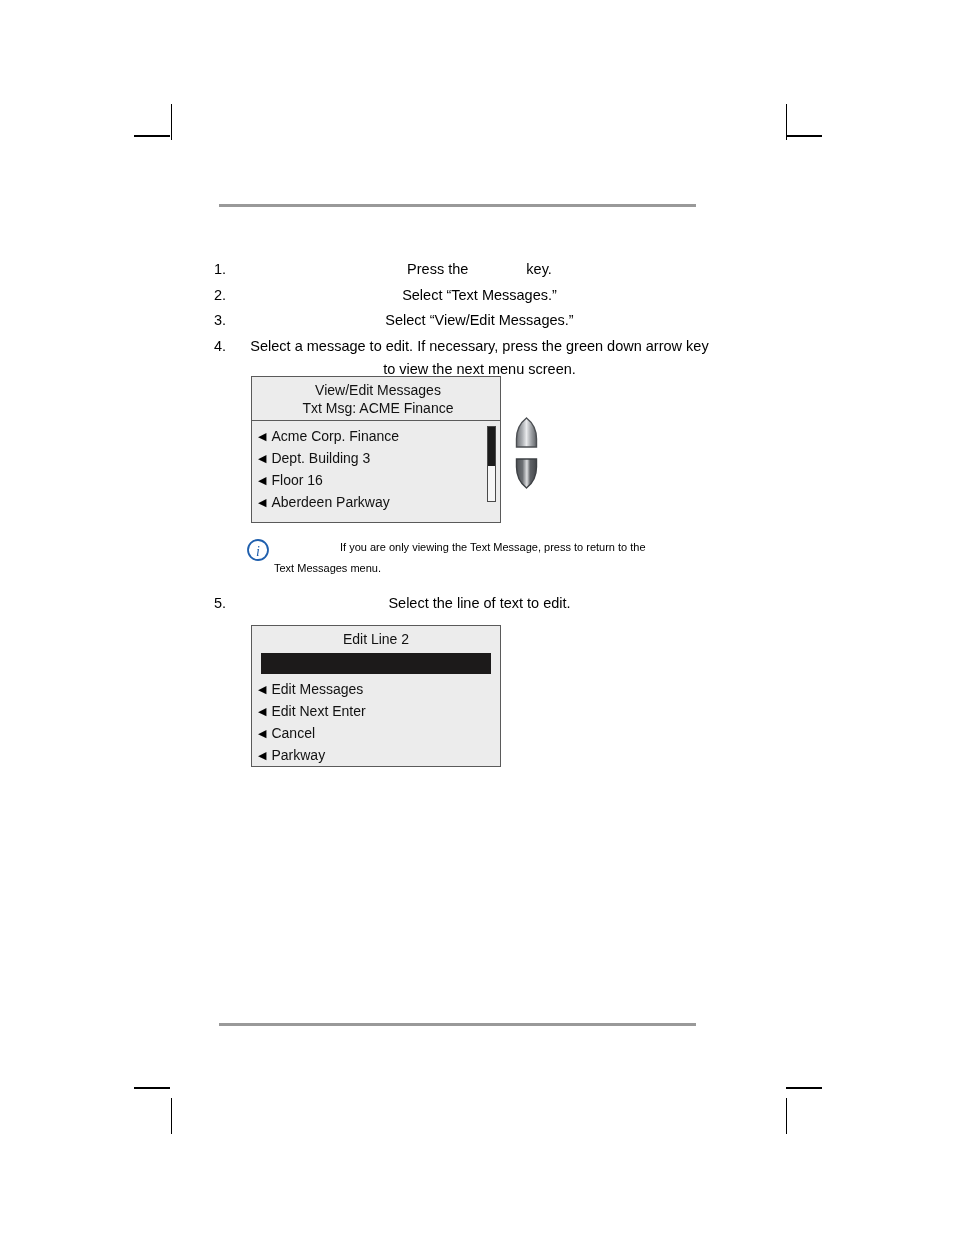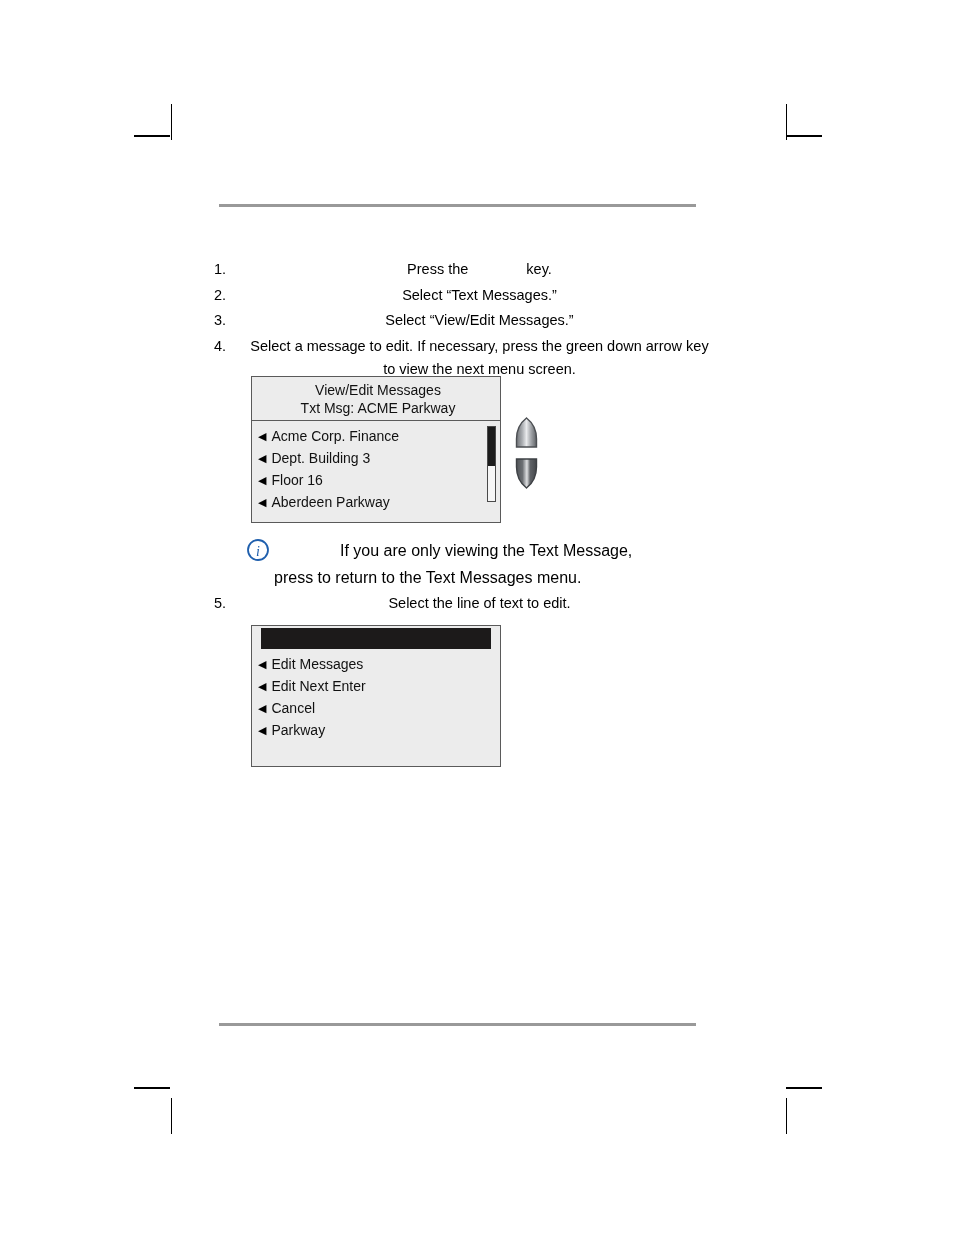--- a/index.html
+++ b/index.html
@@ -93,22 +93,22 @@
     align-items: flex-start;
   }
   .info-icon {
     flex: 0 0 24px;
     width: 24px;
     height: 24px;
     margin-right: 4px;
     margin-top: 1px;
   }
   .note-text {
-    font-size: 16px;
-    line-height: 27px;
+    font-size: 11px;
+    line-height: 21px;
     flex: 1 1 auto;
   }
   .note-gap {
     display: inline-block;
     width: 66px;
   }
 
   
   .lcd {
     position: absolute;
@@ -251,21 +251,21 @@
   <div class="step">
     <div class="step-num">4.</div>
     <div class="step-body">Select a message to edit. If necessary, press the green down arrow key to view the next menu screen.</div>
   </div>
 
 </div>
 
 <div class="lcd lcd-1">
   <div class="lcd-header">
     <span class="lcd-title-line">View/Edit Messages</span>
-    <span class="lcd-title-line">Txt Msg:  ACME Parkway</span>
+    <span class="lcd-title-line">Txt Msg:  ACME Finance</span>
   </div>
   <div class="lcd-body">
 
     <div class="lcd-item">
       <span class="tri">◀</span>
       <span>Acme Corp. Finance</span>
     </div>
     <div class="lcd-item">
       <span class="tri">◀</span>
       <span>Dept. Building 3</span>
@@ -321,20 +321,21 @@
 </div>
 
 <div class="step5">
   <div class="step">
     <div class="step-num">5.</div>
     <div class="step-body">Select the line of text to edit.</div>
   </div>
 </div>
 
 <div class="lcd lcd-2">
+  <div class="lcd-title-only">Edit Line 2</div>
   <div class="lcd-highlight"></div>
   <div class="lcd-body" style="padding-top:1px;">
     <div class="lcd-item">
       <span class="tri">◀</span>
       <span>Edit Messages</span>
     </div>
     <div class="lcd-item">
       <span class="tri">◀</span>
       <span>Edit Next Enter</span>
     </div>

